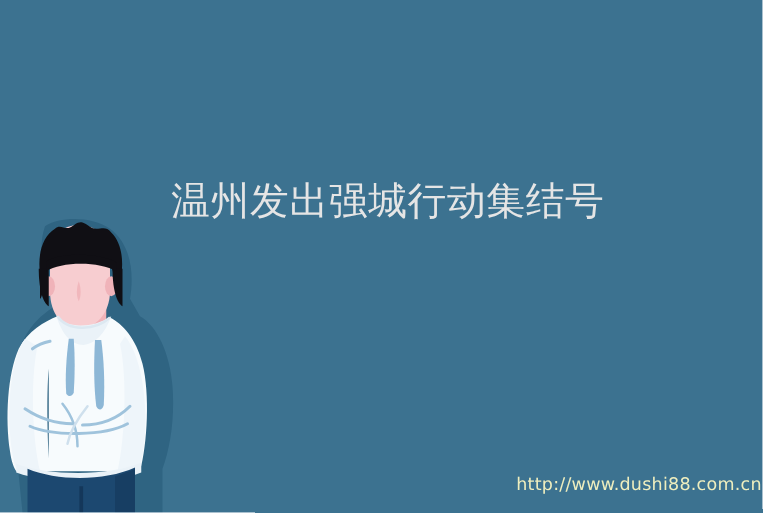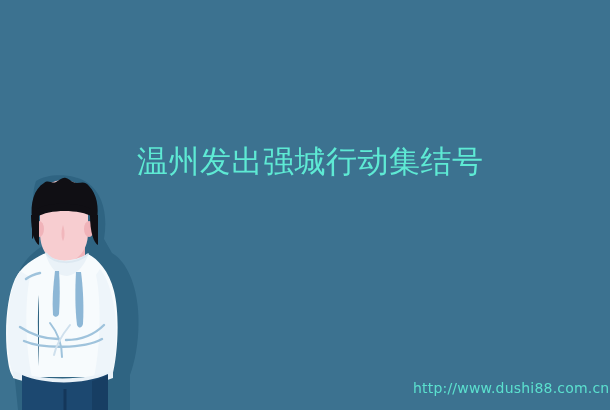--- a/index.html
+++ b/index.html
@@ -18,34 +18,34 @@
 
   
   #headline {
     position: absolute;
     left: 137px;
     top: 133px;
     width: 360px;
     height: 56px;
     display: flex;
     align-items: center;
-    color: #5eead4;
+    color: #e5e5e5;
     font-size: 31px;
     line-height: 40px;
     letter-spacing: 0.5px;
     white-space: nowrap;
     font-weight: 400;
   }
 
   
   #watermark {
     position: absolute;
     left: 413px;
     top: 379px;
-    color: #5eead4;
+    color: #fef9c3;
     font-size: 14px;
     line-height: 18px;
     letter-spacing: 0.2px;
     white-space: nowrap;
     opacity: 0.92;
   }
 
   
   #illustration {
     position: absolute;

